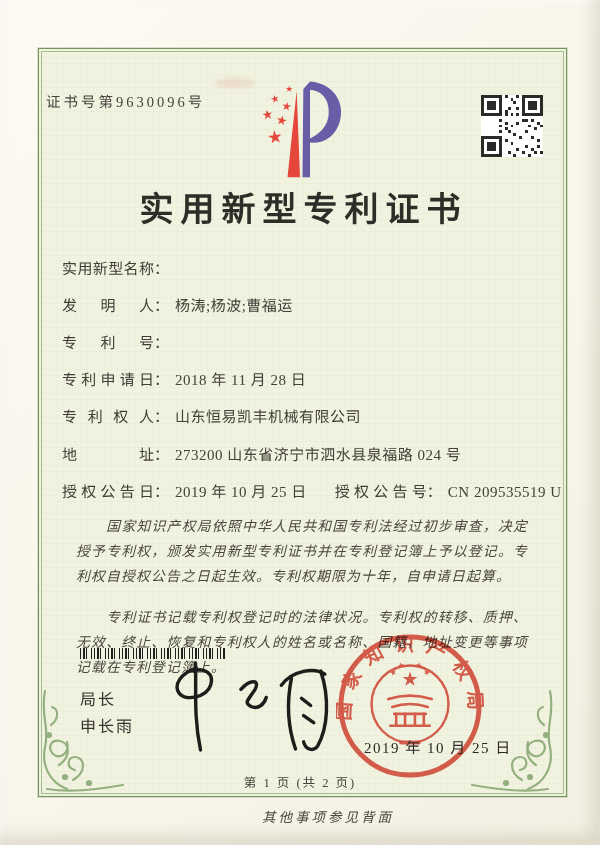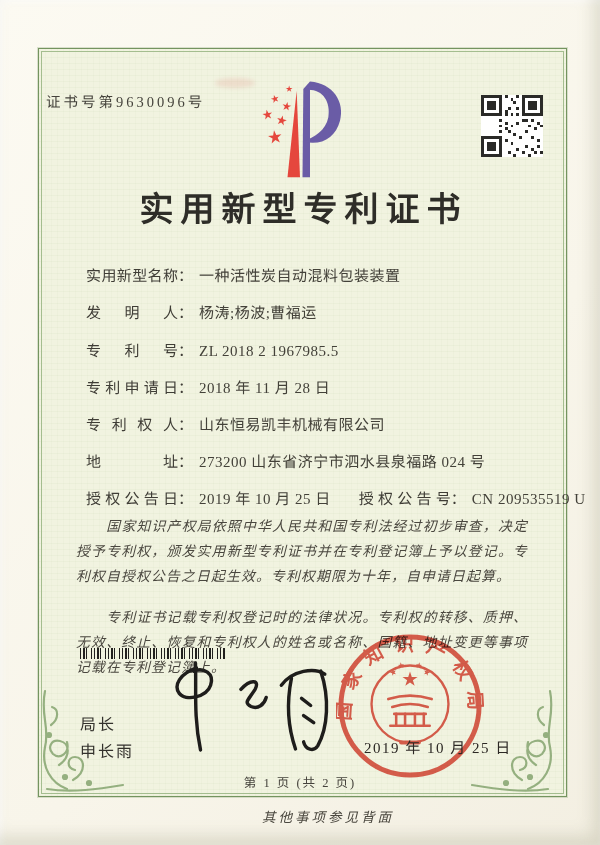--- a/index.html
+++ b/index.html
@@ -31,41 +31,41 @@
     position:absolute;left:46px;top:90px;font-size:14.5px;letter-spacing:3px;color:#45433c;
   }
   .logo{position:absolute;left:250px;top:70px;width:100px;height:118px;}
   .qr{position:absolute;left:481px;top:95px;width:62px;height:62px;}
   .title{
     position:absolute;left:0;top:182px;width:100%;text-align:center;
     font-size:34px;font-weight:bold;letter-spacing:7px;padding-left:7px;box-sizing:border-box;
     color:#2e2d28;
   }
   .fields{position:absolute;left:62px;top:250px;width:470px;font-size:15px;}
-  .field-row{height:37.2px;display:flex;align-items:flex-end;line-height:22px;white-space:nowrap;margin-left:24px;}
+  .field-row{height:37.2px;display:flex;align-items:center;line-height:22px;white-space:nowrap;}
   .f-label{
     display:inline-block;width:92px;text-align:justify;text-align-last:justify;
     color:#3f3d36;flex:none;
   }
   .f-colon{flex:none;color:#3f3d36;}
   .f-value{margin-left:6px;color:#434139;letter-spacing:.5px;}
   .grant-pair2{margin-left:28px;display:flex;}
   .paragraphs{
     position:absolute;left:60px;top:498px;width:484px;
     font-size:13.8px;line-height:25px;letter-spacing:1.2px;
     font-style:italic;color:#4a473f;text-align:justify;
   }
   .paragraphs p{margin:16px;text-indent:2.2em;}
   .barcode{
     position:absolute;left:80px;top:648px;width:146px;height:11px;
     background:
       repeating-linear-gradient(90deg,#21201e 0 1px,transparent 1px 3px,#21201e 3px 5px,transparent 5px 6px,#21201e 6px 7px,transparent 7px 11px,#21201e 11px 12px,transparent 12px 14px);
   }
   .signer{position:absolute;left:80px;top:686px;font-size:16px;line-height:27px;
-    font-family:"Liberation Sans","DejaVu Sans",sans-serif;color:#33312c;letter-spacing:2px;margin-top:25px;}
+    font-family:"Liberation Sans","DejaVu Sans",sans-serif;color:#33312c;letter-spacing:2px;}
   .autograph{position:absolute;left:162px;top:658px;width:172px;height:96px;}
   .seal{position:absolute;left:336px;top:632px;width:148px;height:148px;opacity:.88;mix-blend-mode:multiply;}
   .seal-ring-text{font-size:19px;letter-spacing:11px;fill:#dd4a3c;font-weight:bold;
     font-family:"Liberation Serif","DejaVu Serif",serif;}
   .seal-date{
     position:absolute;left:364px;top:736px;font-size:15px;letter-spacing:1.5px;color:#2c2824;z-index:3;
   }
   .page-number{
     position:absolute;left:0;top:772px;width:100%;text-align:center;
     font-size:12.5px;letter-spacing:2px;color:#45433c;font-family:Liberation Serif, serif;
@@ -123,31 +123,29 @@
                M57,51h3v3h-3z M48,60h3v3h-3z M42,57h3v3h-3z M42,24h3v3h-3z M24,33h3v3h-3z M54,57h3v3h-3z"></path>
     </g>
   </svg>
 
   <div class="title">实用新型专利证书</div>
 
   <div class="fields">
     <div class="field-row">
       <span class="f-label">实用新型名称</span>
         <span class="f-colon">：</span>
-        <span class="f-value">一种活性炭自动混料包装装置</span>
     </div>
     <div class="field-row">
       <span class="f-label">发明人</span>
         <span class="f-colon">：</span>
         <span class="f-value">杨涛;杨波;曹福运</span>
     </div>
     <div class="field-row">
       <span class="f-label">专利号</span>
         <span class="f-colon">：</span>
-        <span class="f-value">ZL 2018 2 1967985.5</span>
     </div>
     <div class="field-row">
       <span class="f-label">专利申请日</span>
         <span class="f-colon">：</span>
         <span class="f-value">2018 年 11 月 28 日</span>
     </div>
     <div class="field-row">
       <span class="f-label">专利权人</span>
         <span class="f-colon">：</span>
         <span class="f-value">山东恒易凯丰机械有限公司</span>

